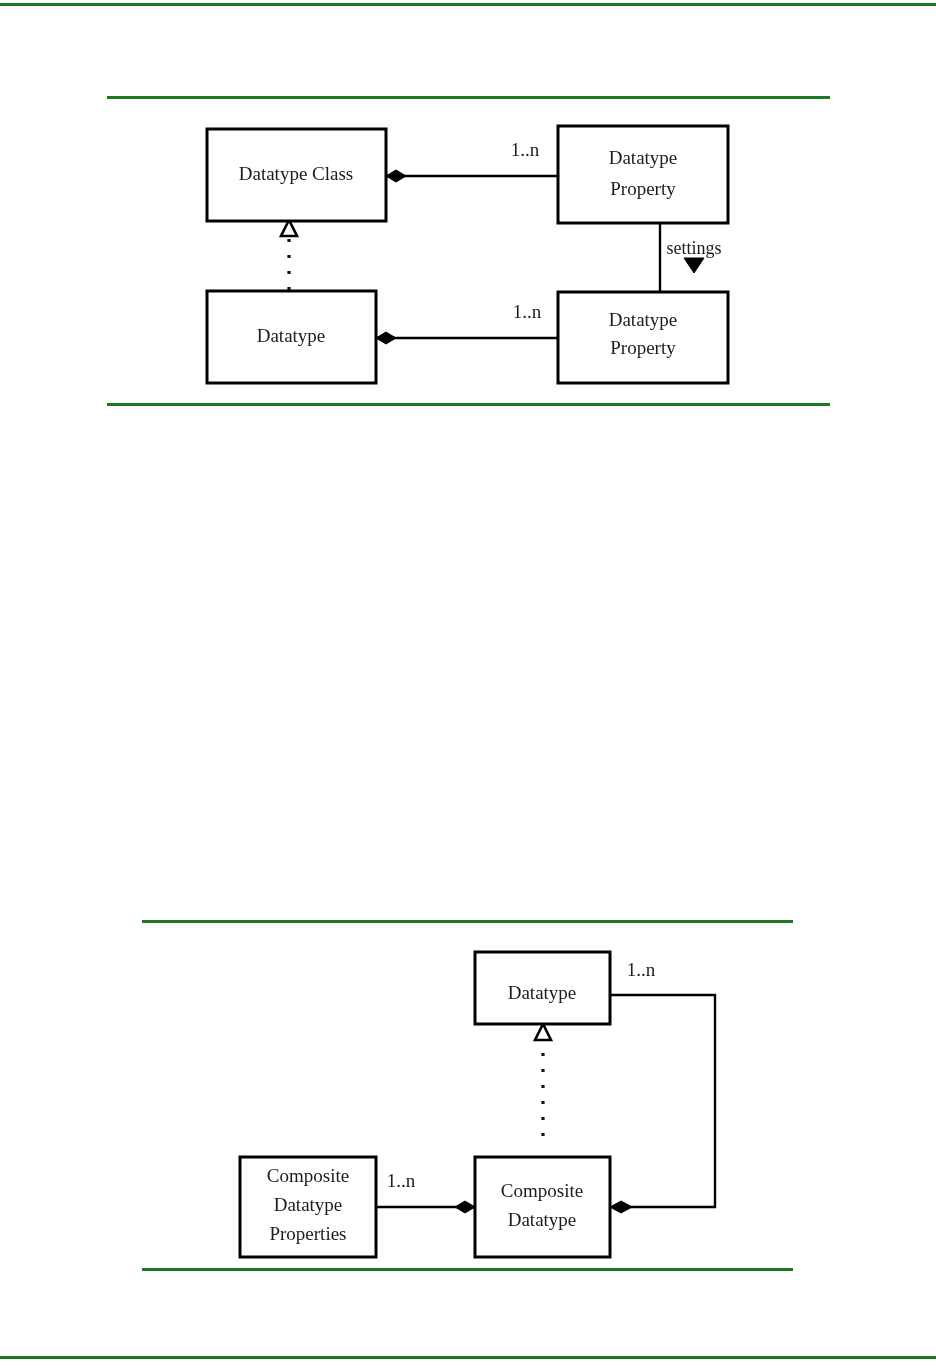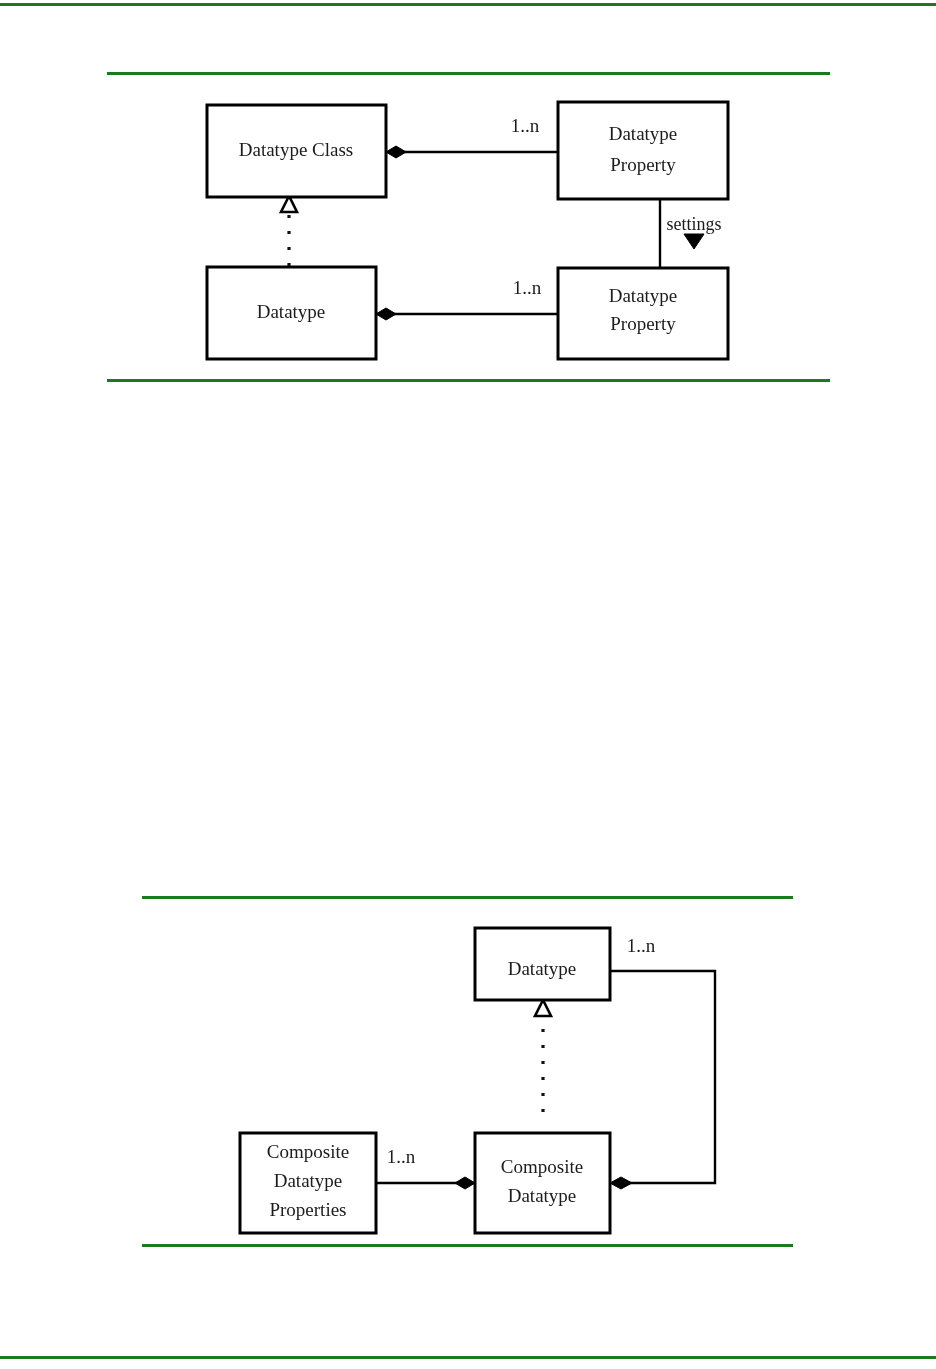--- a/index.html
+++ b/index.html
@@ -19,20 +19,21 @@
     left: 0;
     width: 936px;
     height: 3px;
     background: #1a7a22;
   }
   .page-rule.top { top: 3px; }
   .page-rule.bottom { top: 1356px; }
 
   .fig {
     position: absolute;
+    margin-top: 24px;
   }
   .sep {
     position: absolute;
     height: 3px;
     background: #1a7a22;
   }
 
   .uml-svg {
     position: absolute;
     left: 0;

